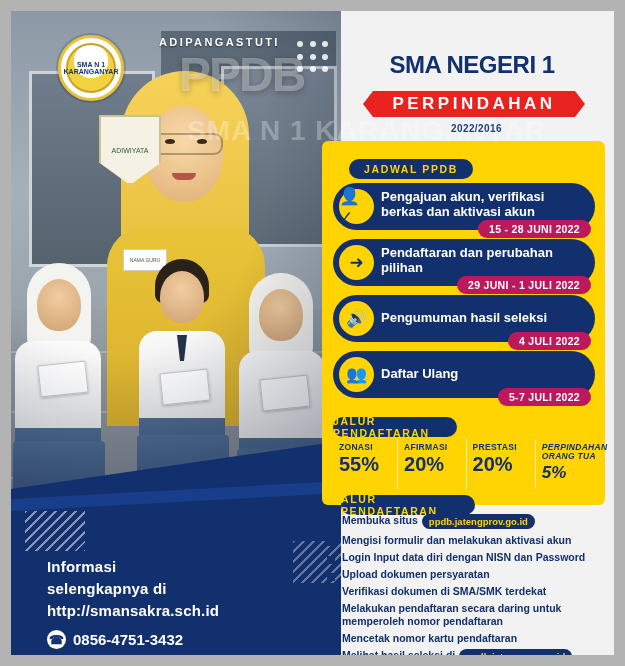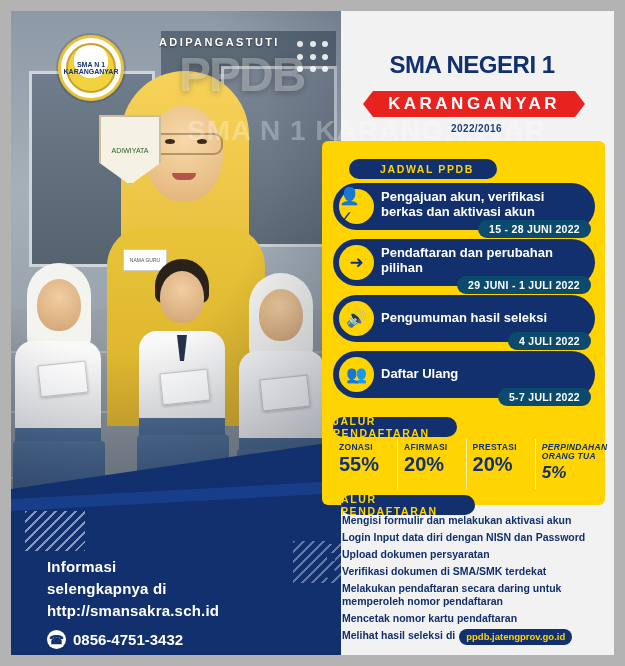--- a/index.html
+++ b/index.html
@@ -233,21 +233,21 @@
     position:absolute; left:311px; top:130px; width:283px; height:364px;
     background:#ffd400;
     border-radius:6px;
   }
   .ribbon {
     position:absolute; height:20px; background:#12306e; color:#ffd400;
     font-size:10.5px; font-weight:bold; letter-spacing:1.6px;
     display:flex;align-items:center;justify-content:center;
     border-radius:10px;
   }
-  #ribbon-jadwal { left:338px; top:148px; width:140px;padding-left:8px; }
+  #ribbon-jadwal { left:338px; top:148px; width:124px; }
   #ribbon-jalur  { left:322px; top:406px; width:124px; }
   #ribbon-alur   { left:330px; top:484px; width:134px; }
 
   .sched {
     position:absolute; left:322px; top:172px; width:262px;
   }
   .sched-item {
     position:relative; margin-bottom:9px; min-height:47px;
   }
   .sched-pill {
@@ -259,21 +259,21 @@
     background:#ffd400; border-radius:50%;
     display:flex;align-items:center;justify-content:center;
     color:#12306e; font-size:17px;
   }
   .sched-text {
     position:absolute; left:48px; top:6px; width:208px;
     color:#fff; font-size:13px; font-weight:bold; line-height:1.18;
   }
   .sched-date {
     position:absolute; right:4px; bottom:-8px;
-    background:#0c4a6e; color:#fff; font-size:10.5px; font-weight:bold;
+    background:#be185d; color:#fff; font-size:10.5px; font-weight:bold;
     padding:3px 11px; border-radius:10px; letter-spacing:.3px;
     white-space:nowrap;
   }
   .one-line .sched-text { top:15px; }
 
   
   .quota {
     position:absolute; left:322px; top:428px; width:262px; height:50px;
     display:flex;
   }
@@ -388,21 +388,21 @@
     <div class="info-line">Informasi</div>
     <div class="info-line">selengkapnya di</div>
     <div class="info-line">http://smansakra.sch.id</div>
     <div class="info-phone">
       <span class="wa-ico">☎</span>
       <span>0856-4751-3432</span>
     </div>
   </div>
 
   <div class="sch-name">SMA NEGERI 1</div>
-  <div class="karanganyar">KARANGANYAR</div>
+  <div class="karanganyar">PERPINDAHAN</div>
   <div class="tahun">2022/2016</div>
 
   <div class="panel"></div>
 
   <div class="ribbon" id="ribbon-jadwal">JADWAL PPDB</div>
 
   <div class="sched">
 
     <div class="sched-item">
       <div class="sched-pill"></div>
@@ -451,20 +451,24 @@
     </div>
     <div class="q">
       <div class="q-label">PERPINDAHAN ORANG TUA</div>
       <div class="q-val small">5%</div>
     </div>
   </div>
 
   <div class="ribbon" id="ribbon-alur">ALUR PENDAFTARAN</div>
 
   <div class="alur">
+    <div class="alur-row has-chip">
+      <span class="sq"></span>
+      <span><span>Membuka situs</span><span class="url-chip">ppdb.jatengprov.go.id</span></span>
+    </div>
     <div class="alur-row">
       <span class="sq"></span>
       <span>Mengisi formulir dan melakukan aktivasi akun</span>
     </div>
     <div class="alur-row">
       <span class="sq"></span>
       <span>Login Input data diri dengan NISN dan Password</span>
     </div>
     <div class="alur-row">
       <span class="sq"></span>

